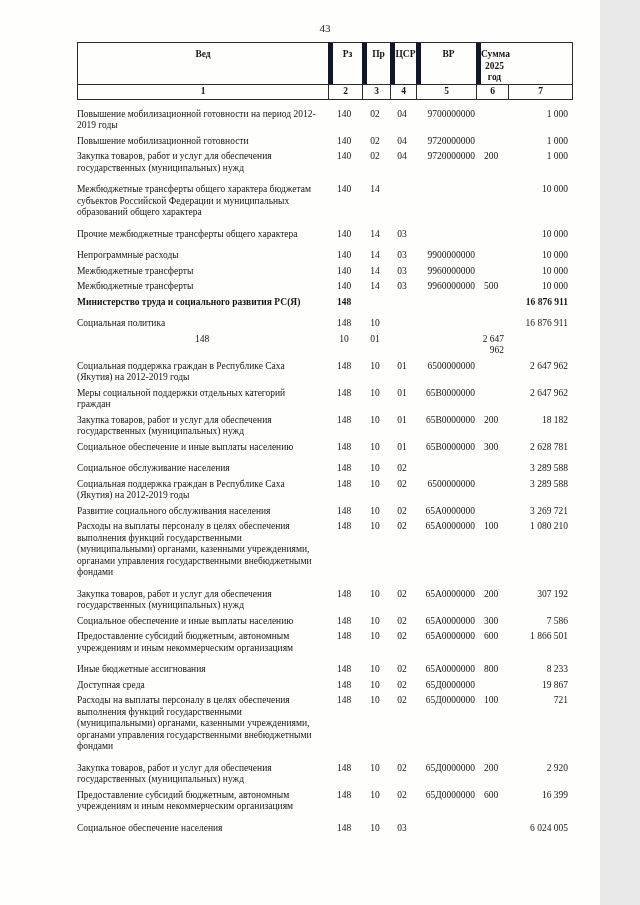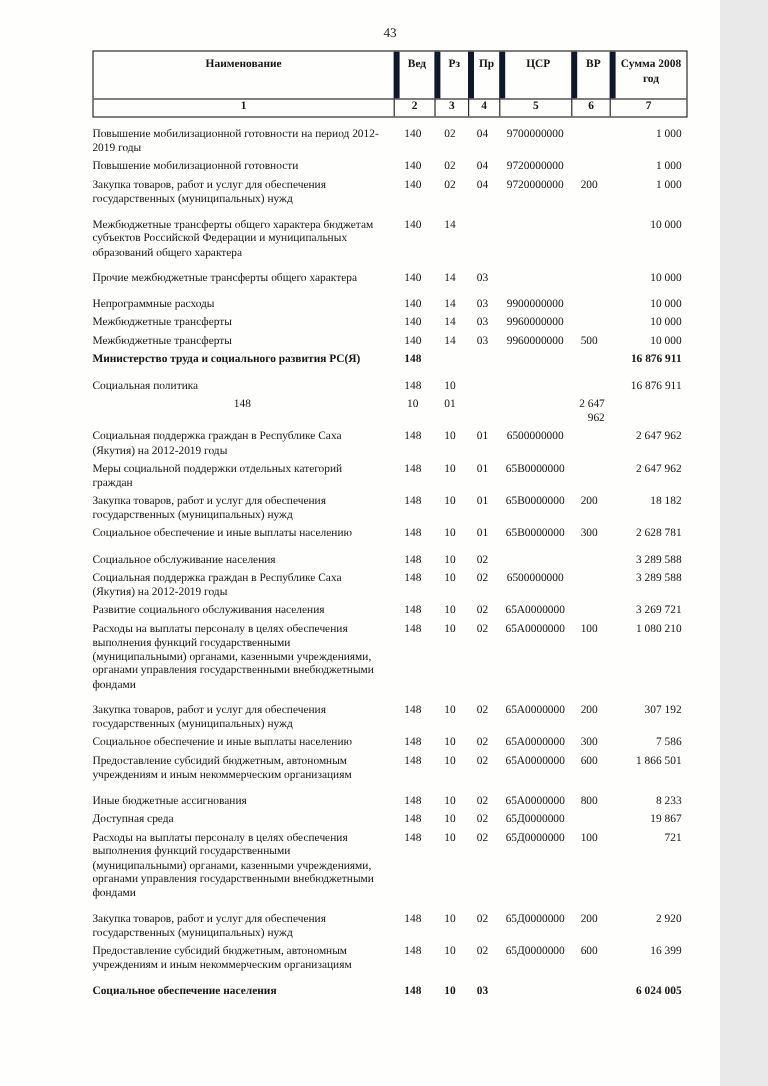--- a/index.html
+++ b/index.html
@@ -54,49 +54,48 @@
     font-weight: bold;
     text-align: center;
     border-left: 1px solid #2b2b2b;
     border-top: 1px solid #2b2b2b;
   }
   .hrow.nums > div:first-child { border-left: none; }
   .tbody {
     padding-top: 9px;
   }
   .tgroup { margin-bottom: 10px; }
-  .tgroup:last-child { margin-top: 8px; font-weight: bold; }
+  .tgroup:last-child { margin-top: 8px; }
   .trow { margin-bottom: 4px; }
   .trow.bold { font-weight: bold; }
   .trow .c-name { text-align: left; padding-right: 10px; }
   .trow .c-ved  { text-align: center; }
   .trow .c-rz   { text-align: center; }
   .trow .c-pr   { text-align: center; }
-  .trow .c-csr  { text-align: center; padding-left: 2px; }
+  .trow .c-csr  { text-align: right; padding-left: 2px; }
   .trow .c-vr   { text-align: center; }
   .trow .c-sum  { text-align: right; padding-right: 3px; }
 </style>
 </head>
 <body>
 
 <div class="page">
 
   <div class="page-number">43</div>
 
   <div class="btable">
 
     <div class="thead">
       <div class="grid7 hrow labels">
-        <div>Наименование</div>
         <div>Вед</div>
         <div>Рз</div>
         <div>Пр</div>
         <div>ЦСР</div>
         <div>ВР</div>
-        <div>Сумма 2008 год</div>
+        <div>Сумма 2025 год</div>
       </div>
       <div class="grid7 hrow nums">
         <div>1</div>
         <div>2</div>
         <div>3</div>
         <div>4</div>
         <div>5</div>
         <div>6</div>
         <div>7</div>
       </div>

